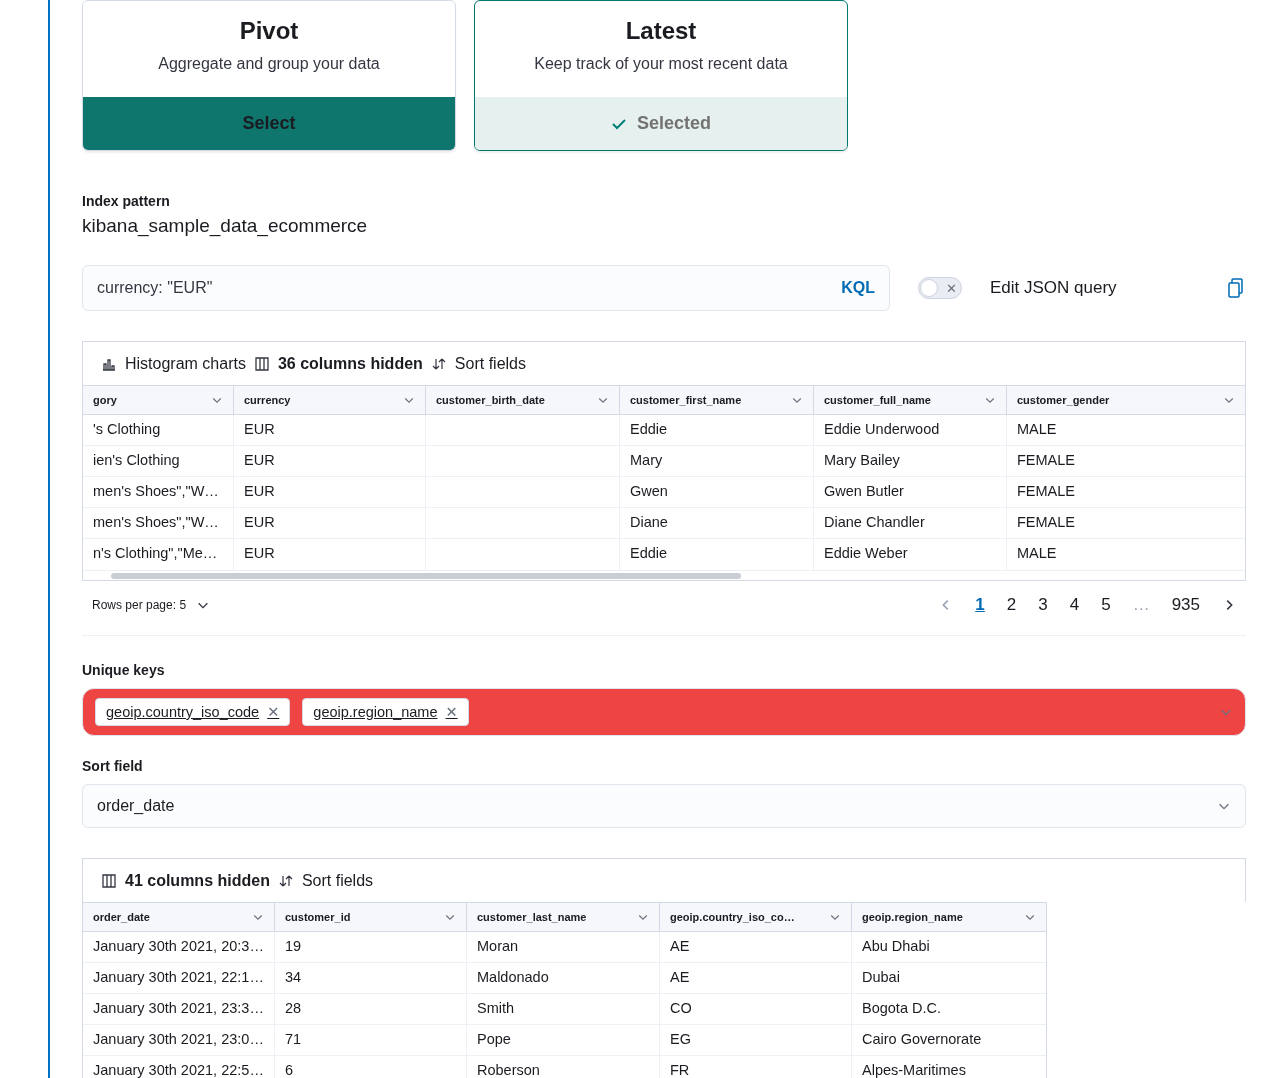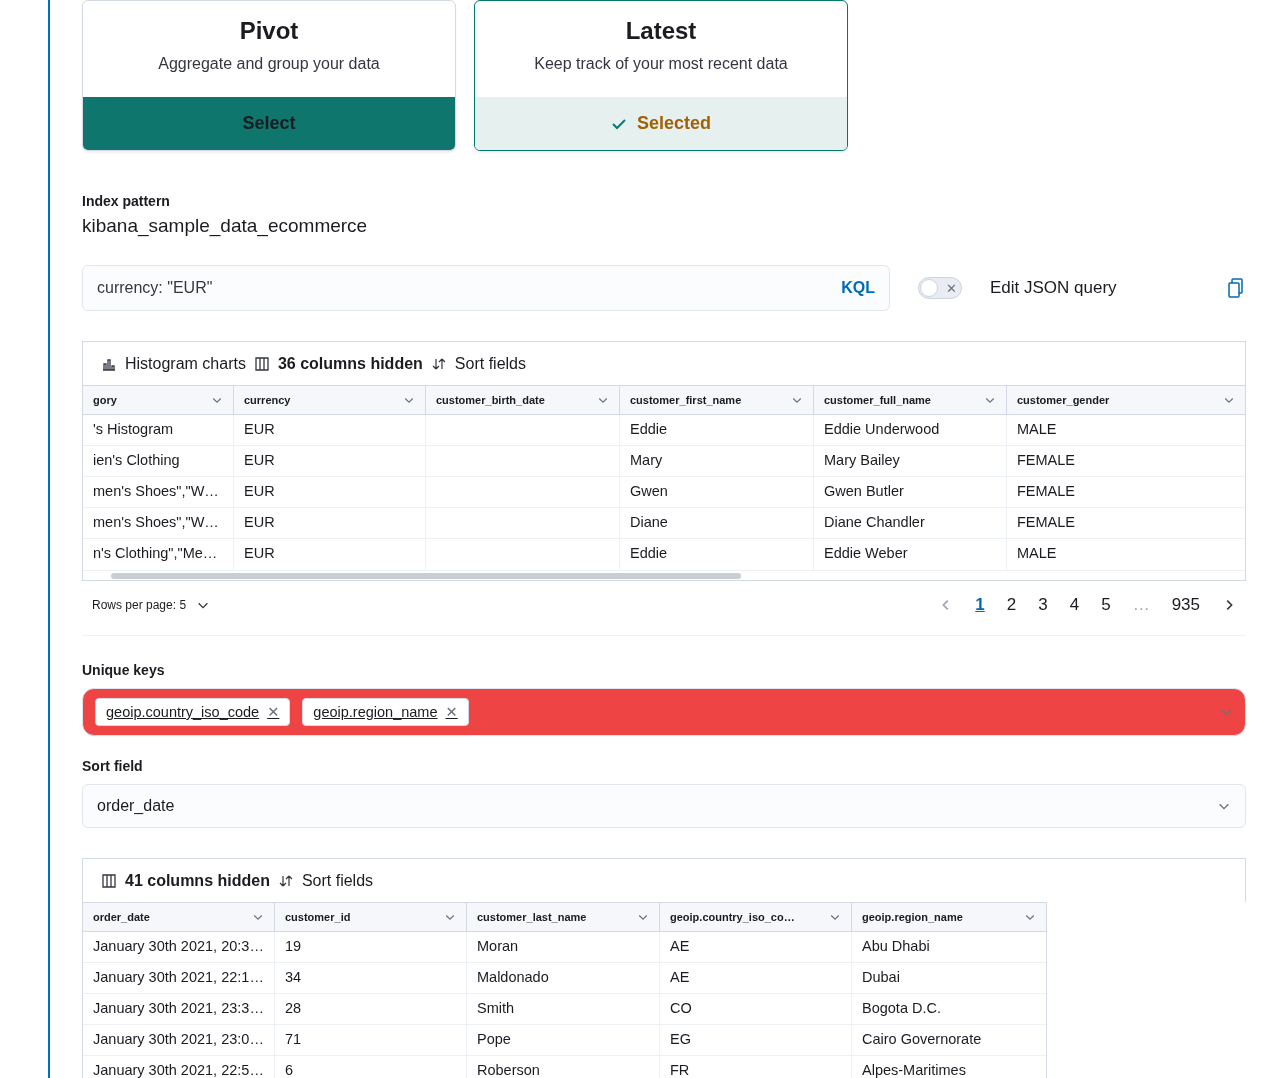--- a/index.html
+++ b/index.html
@@ -8,21 +8,21 @@
 .content { padding: 0 24px 0 32px; }
 
 
 .card-row { display: flex; gap: 18px; }
 .card { width: 374px; border: 1px solid #d3dae6; border-radius: 6px; box-shadow: 0 2px 2px rgba(0,0,0,0.06); overflow: hidden; }
 .card-body { padding: 16px 16px 24px; text-align: center; }
 .card-title { font-size: 24px; font-weight: 700; margin-bottom: 10px; }
 .card-desc { font-size: 16px; color: #343741; }
 .card-footer { background: #0f766e; text-align: center; padding: 16px 0; font-size: 18px; font-weight: 600; cursor: pointer; }
 .card.selected { border: 1px solid #00786b; }
-.card.selected .card-footer { background: #e6f1ef; color: #a16207; display: flex; align-items: center; justify-content: center; gap: 10px; }
+.card.selected .card-footer { background: #e6f1ef; color: #737373; display: flex; align-items: center; justify-content: center; gap: 10px; }
 
 
 .section-label { font-size: 14px; font-weight: 600; margin-top: 42px; }
 .section-value { font-size: 19px; margin-top: 6px; }
 
 
 .query-row { display: flex; align-items: center; gap: 28px; margin-top: 28px; }
 .query-bar { flex: 0 0 808px; display: flex; align-items: center; height: 46px; border: 1px solid #e0e5ee; background: #fbfcfd; border-radius: 6px; padding: 0 14px; }
 .query-bar input { flex: 1; border: none; background: transparent; font-size: 16px; outline: none; color: #343741; }
 .kql { color: #006bb4; font-size: 16px; font-weight: 600; }
@@ -201,21 +201,21 @@
             <span>customer_gender</span>
             <span class="chv">
               <svg width="12" height="12" viewBox="0 0 16 16">
                 <path d="M3 6l5 5 5-5" stroke="#69707d" stroke-width="1.5" fill="none"></path>
               </svg>
             </span>
           </div>
         </div>
       <div id="g1-body">
           <div class="g-row">
-            <div class="g-cell c0">'s Histogram</div>
+            <div class="g-cell c0">'s Clothing</div>
             <div class="g-cell c1">EUR</div>
             <div class="g-cell c2"></div>
             <div class="g-cell c3">Eddie</div>
             <div class="g-cell c4">Eddie Underwood</div>
             <div class="g-cell c5">MALE</div>
           </div>
           <div class="g-row">
             <div class="g-cell c0">ien's Clothing</div>
             <div class="g-cell c1">EUR</div>
             <div class="g-cell c2"></div>

